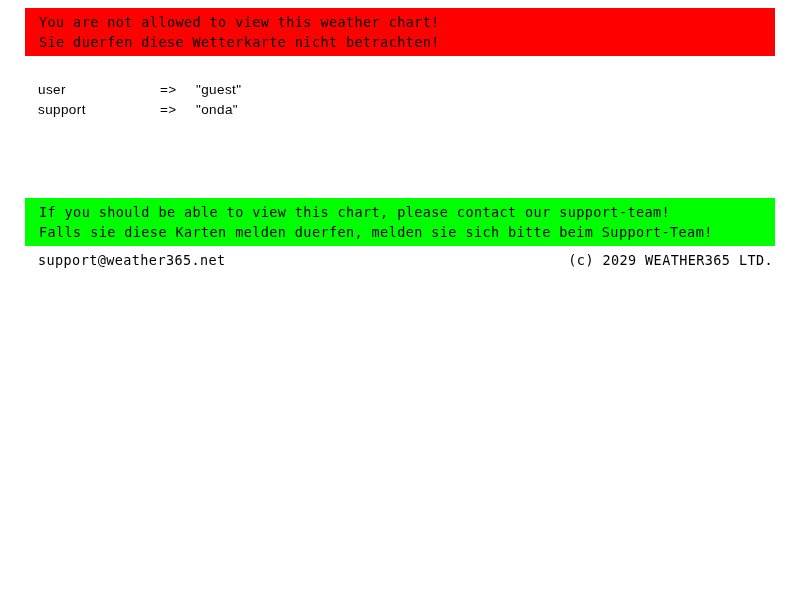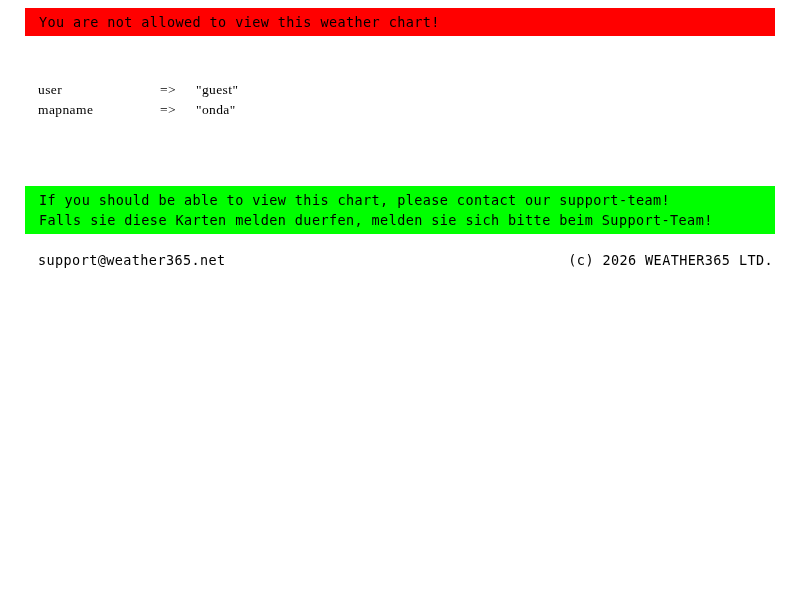--- a/index.html
+++ b/index.html
@@ -25,38 +25,38 @@
     left: 25px;
     width: 750px;
     box-sizing: border-box;
     padding: 4px 0 4px 14px;
   }
   .banner-error {
     top: 8px;
     background: #ff0000;
   }
   .banner-info {
-    top: 186px;
+    top: 198px;
     background: #00ff00;
   }
   .banner-line {
     font-family: "DejaVu Sans Mono", "Liberation Mono", monospace;
     font-size: 13.5px;
     line-height: 20px;
     white-space: pre;
     letter-spacing: 0.4px;
   }
   .params {
     position: absolute;
     left: 38px;
     top: 80px;
     border-collapse: collapse;
   }
   .params td {
-    font-family: Liberation Serif, serif;
+    font-family: Liberation Sans, sans-serif;
     font-size: 13.5px;
     line-height: 20px;
     padding: 0;
     white-space: pre;
     letter-spacing: 0.4px;
     vertical-align: top;
   }
   .params td.key {
     width: 122px;
   }
@@ -81,40 +81,41 @@
     letter-spacing: 0.4px;
   }
 </style>
 </head>
 <body>
 
 <div class="page">
 
   <div class="banner banner-error">
     <div class="banner-line">You are not allowed to view this weather chart!</div>
+    <div class="banner-line">Sie duerfen diese Wetterkarte nicht betrachten!</div>
   </div>
 
   <table class="params">
     <tbody>
       <tr>
         <td class="key">user</td>
         <td class="arrow">=&gt;</td>
         <td class="value">"guest"</td>
       </tr>
       <tr>
-        <td class="key">mapname</td>
+        <td class="key">support</td>
         <td class="arrow">=&gt;</td>
         <td class="value">"onda"</td>
       </tr>
     </tbody>
   </table>
 
   <div class="banner banner-info">
     <div class="banner-line">If you should be able to view this chart, please contact our support-team!</div>
     <div class="banner-line">Falls sie diese Karten melden duerfen, melden sie sich bitte beim Support-Team!</div>
   </div>
 
   <div class="footer">
     <span class="contact">support@weather365.net</span>
-    <span>(c) 2026 WEATHER365 LTD.</span>
+    <span>(c) 2029 WEATHER365 LTD.</span>
   </div>
 
 </div>
 
 </body></html>

